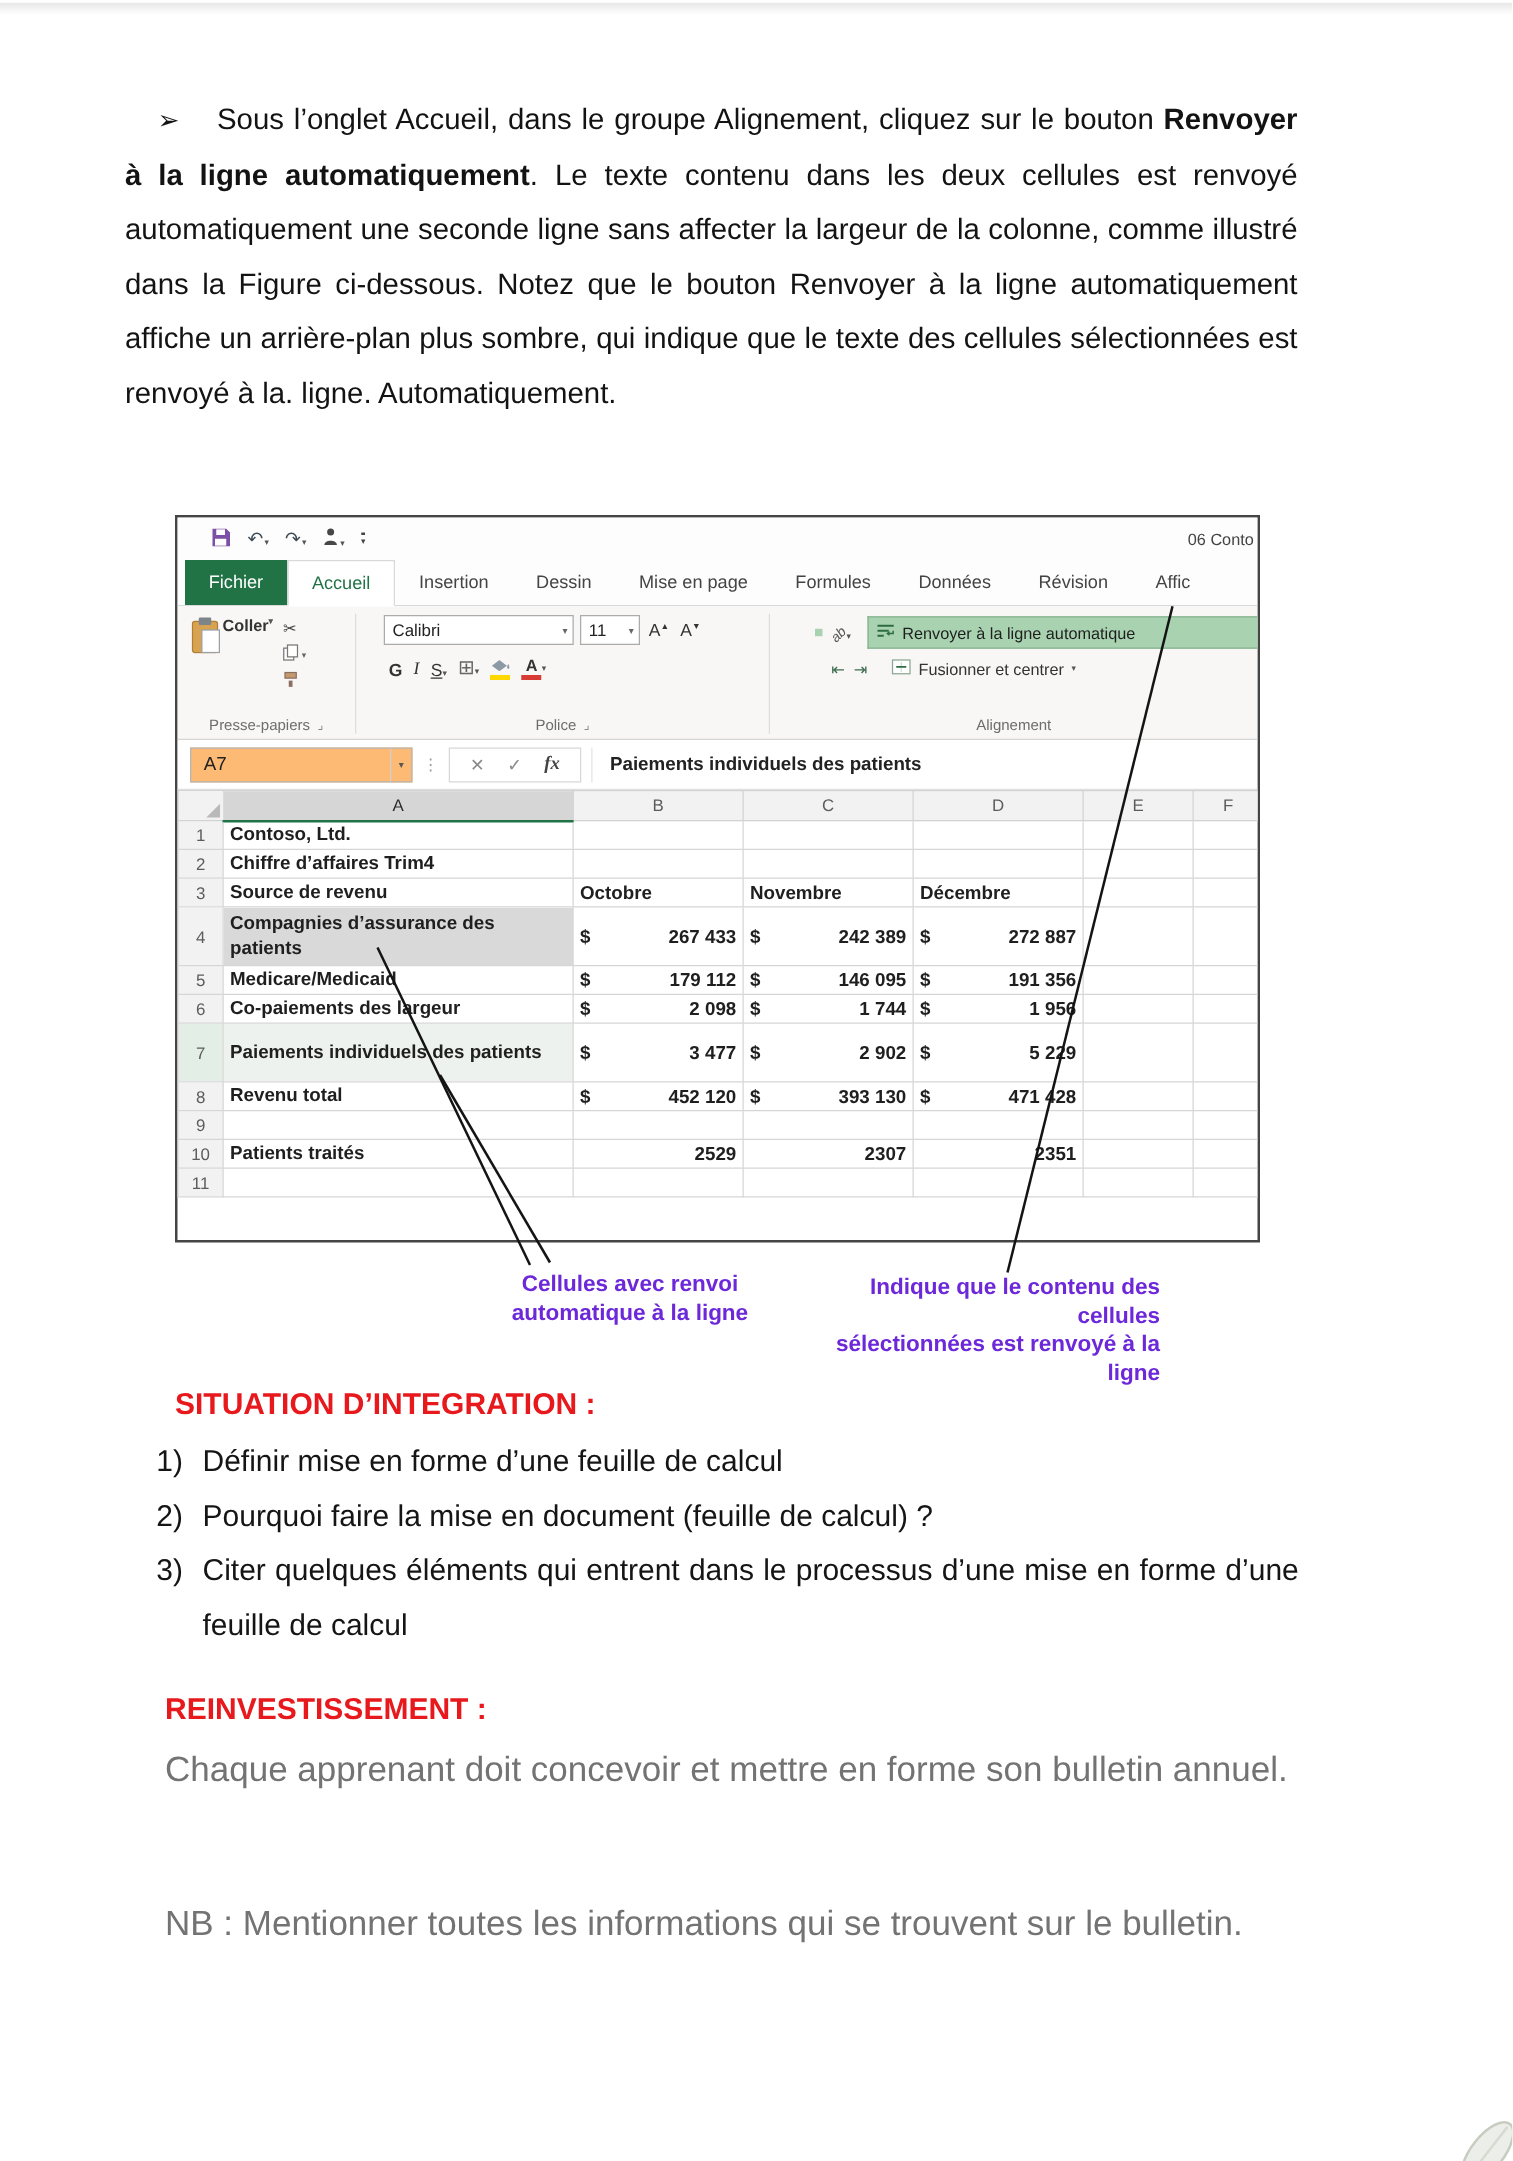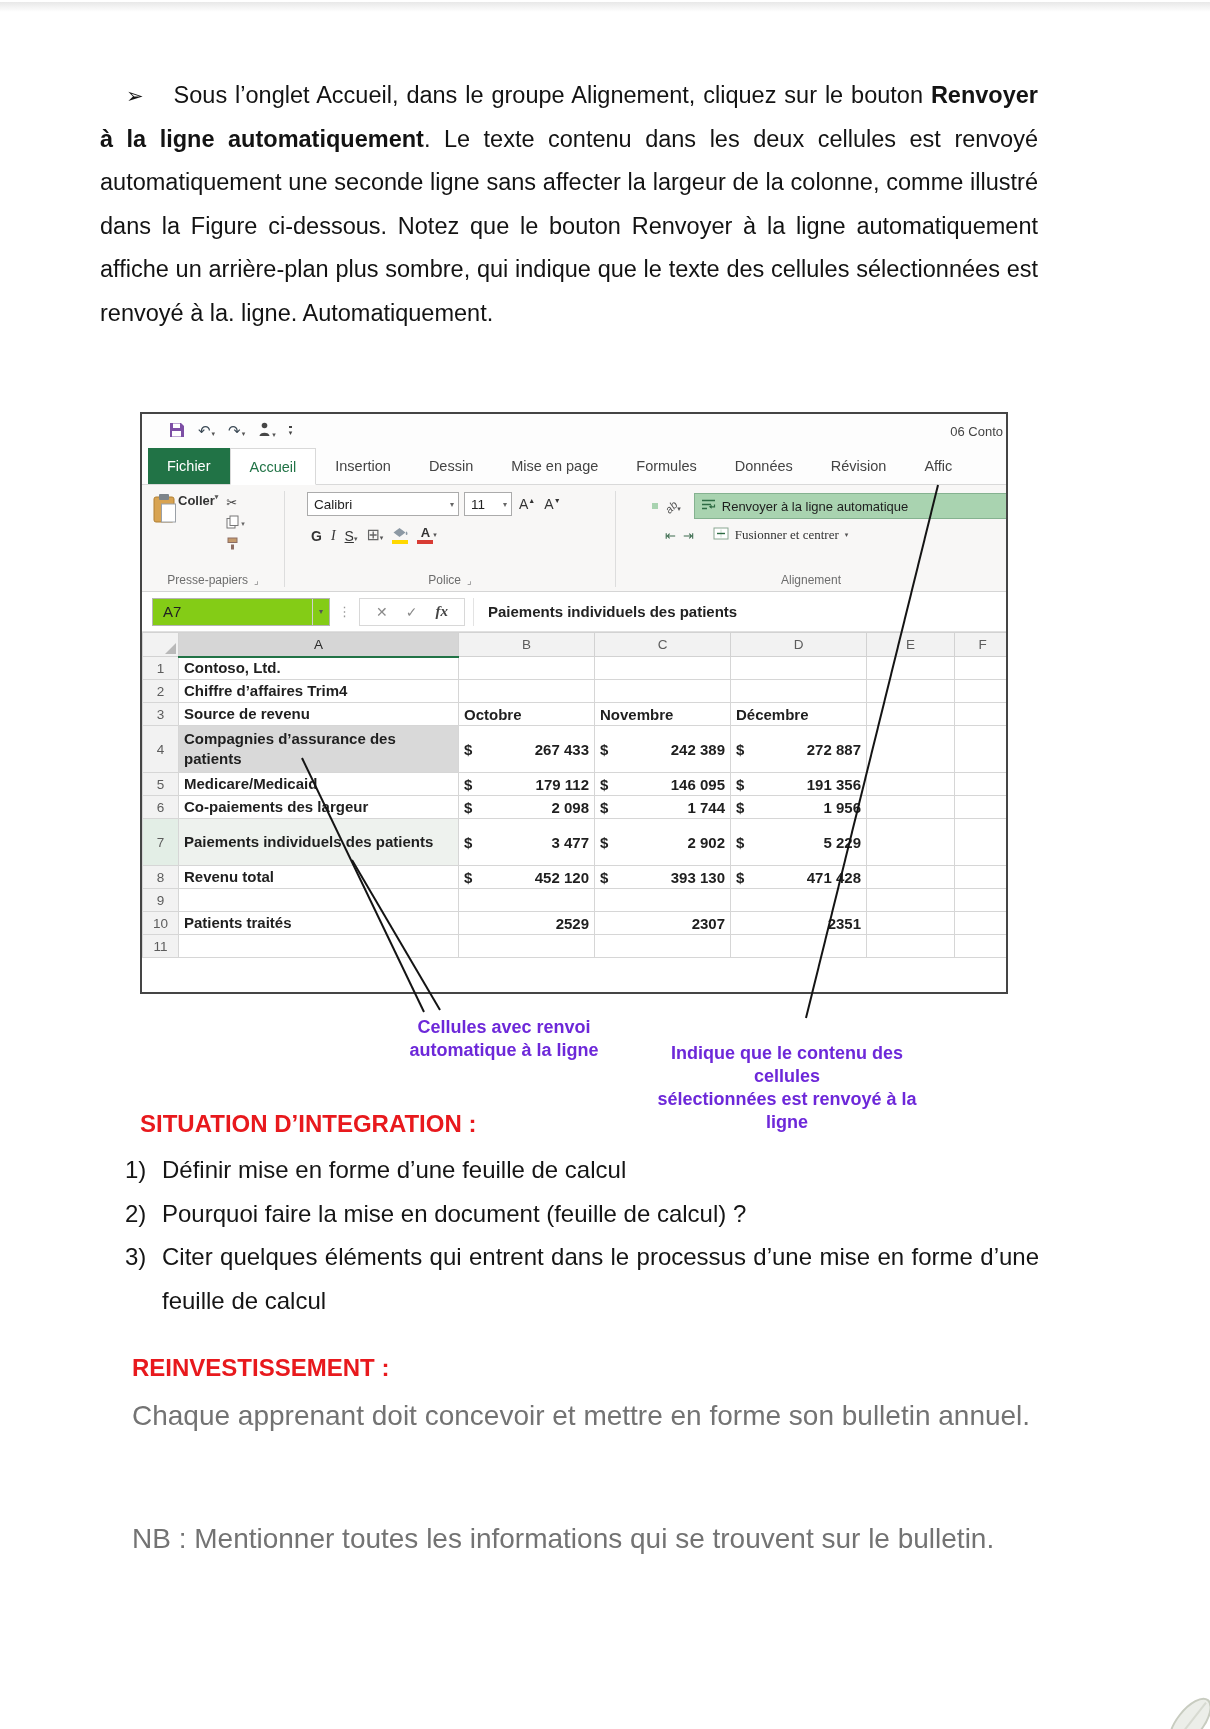--- a/index.html
+++ b/index.html
@@ -68,25 +68,25 @@
   .al-row { display:flex; align-items:center; gap:7px; padding:4px 0 0 10px; }
   .va { width:15px; height:12px; background-image:repeating-linear-gradient(#64806f 0 2px, transparent 2px 4.5px); }
   .va-box { padding:3px; }
   .va-box.active { background:var(--hl); }
   .orient { display:inline-block; transform:rotate(-45deg); font-size:11px; color:#555; font-style:italic; }
   .ind { font-size:13px; color:#3f6e51; }
   .wrap-btn { flex:1; display:flex; align-items:center; gap:6px; margin-left:6px; height:26px;
     background:var(--hl); border:1px solid #85b290; border-right:none; padding-left:6px;
     font-size:13px; color:#1e1e1e; white-space:nowrap; overflow:hidden; }
   .merge-btn { flex:1; display:flex; align-items:center; gap:6px; margin-left:6px; height:24px;
-    padding-left:6px; font-size:13px; color:#333; white-space:nowrap; overflow:hidden;font-family:Liberation Serif, serif; }
+    padding-left:6px; font-size:13px; color:#333; white-space:nowrap; overflow:hidden; }
 
   .fbar { display:flex; align-items:center; height:40px; background:#fff; border-bottom:1px solid #e0e0e0; padding:0 4px 0 10px; gap:8px; }
   .namebox { display:flex; align-items:center; justify-content:space-between; width:178px; height:28px;
-    border:1px solid #b5b5b5; background:#84cc16; font-size:15px; color:#222; padding-left:10px; }
+    border:1px solid #b5b5b5; background:#fdba74; font-size:15px; color:#222; padding-left:10px; }
   .namebox .nb-caret { border-left:1px solid #d0d0d0; height:100%; display:flex; align-items:center; padding:0 6px; font-size:8px; color:#555; }
   .fdots { color:#999; font-size:13px; }
   .fbtns { display:flex; align-items:center; gap:18px; border:1px solid #d8d8d8; height:28px; padding:0 16px; background:#fff; }
   .fbtns .x { color:#8a8a8a; font-size:14px; }
   .fbtns .ck { color:#8a8a8a; font-size:14px; }
   .fbtns .fx { font-family:"Liberation Serif", serif; font-style:italic; font-weight:700; font-size:15px; color:#444; }
   .fvalue { flex:1; border-left:1px solid #e3e3e3; height:28px; display:flex; align-items:center;
     padding-left:14px; font-size:15px; color:#222; font-weight:600; }
 
   .sheet { position:relative; background:#fff; }
@@ -111,21 +111,21 @@
   td.cur .cv { float:right; }
   td.numr { text-align:right; }
   td.cell-gray { background:#d9d9d9; }
   td.cell-sel { border:2px solid var(--green); background:#eef2ee; }
 
   
   .anno-svg { position:absolute; left:140px; top:410px; width:940px; height:660px; pointer-events:none; z-index:5; }
   .callout { position:absolute; font-size:18px; font-weight:700; color:#6d28d9; line-height:23px;
     text-align:center; white-space:pre-line; z-index:6; }
   .callout-left { left:398px; top:1014px; width:212px; }
-  .callout-right { left:646px; top:1040px; width:282px; }
+  .callout-right { left:646px; top:1016px; width:282px;text-align:right; }
 
   .badge { position:absolute; left:912px; top:699px; width:208px; height:104px; border-radius:48px;
     background:rgba(228,228,228,.88); display:flex; align-items:center; justify-content:center;
     font-size:40px; color:#a5a5a5; letter-spacing:1px; z-index:7; }
 
   
   .sec-head { position:absolute; font-size:24px; font-weight:700; color:var(--red); }
   .sit-head { left:140px; top:1108px; }
   .sit-items { position:absolute; left:125px; top:1146px; width:914px; }
   .li { display:flex; line-height:43.5px; font-size:24px; color:#151515; }

